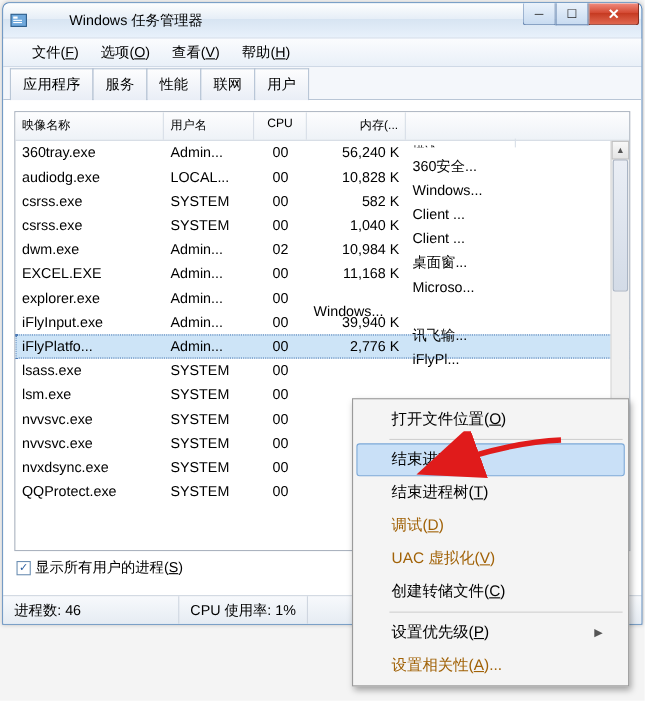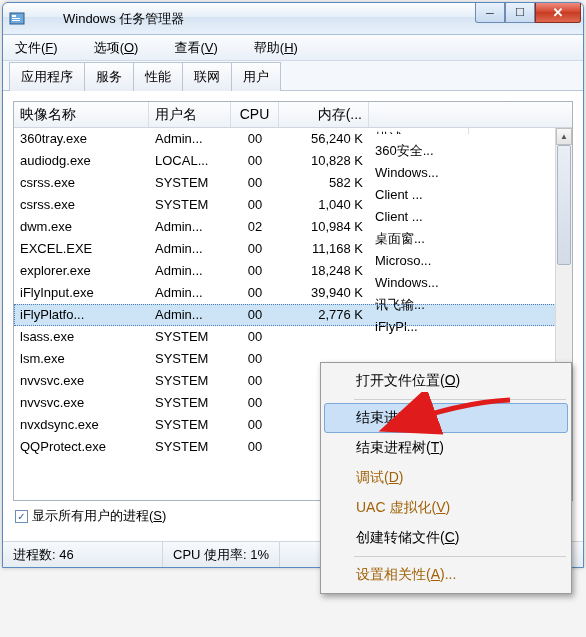--- a/index.html
+++ b/index.html
@@ -9,32 +9,32 @@
 
 .titlebar { height: 32px; background: linear-gradient(#fdfefe,#e6eef7 45%,#d7e4f2 46%,#e8f1fb); border-radius: 6px 6px 0 0; display: flex; align-items: center; padding: 0 6px; position: relative; border-bottom: 1px solid #a9bdd6; gap: 32px; }
 .titlebar .sysicon { width: 16px; height: 16px; margin-right: 6px; }
 .titlebar .title { font-size: 13px; color: #000; }
 .winbtns { position: absolute; right: 2px; top: 0; display: flex; }
 .winbtn { width: 30px; height: 20px; border: 1px solid #6c8bb5; border-top: none; background: linear-gradient(#eaf2fb,#c8dbf1); display: flex; align-items: center; justify-content: center; font-size: 11px; color: #2b2b2b; }
 .winbtn.max { border-radius: 0; }
 .winbtn.min { border-radius: 0 0 0 3px; }
 .winbtn.close { width: 46px; background: linear-gradient(#f08b7e,#d44a33 45%,#c53920 46%,#e06850); color: #fff; border-color: #8a2d1e; border-radius: 0 0 3px 0; font-weight: bold; font-size: 13px; }
 
-.menubar { height: 26px; background: linear-gradient(#fbfcfe,#e9f0f8); border-bottom: 1px solid #cfd9e6; display: flex; align-items: center; padding: 0 6px; font-size: 13px; gap: 24px; }
+.menubar { height: 26px; background: linear-gradient(#fbfcfe,#e9f0f8); border-bottom: 1px solid #cfd9e6; display: flex; align-items: center; padding: 0 20px; font-size: 13px; gap: 8px; }
 .menubar span { padding: 2px 6px; cursor: default; }
 .menubar u { text-decoration: underline; }
 
 .tabbar { height: 30px; display: flex; align-items: flex-end; padding: 4px 6px 0; background: #f4f7fb; border-bottom: 1px solid #b9c6d6; gap: 0; }
 .tab { padding: 5px 11px; font-size: 13px; border: 1px solid #b9c6d6; border-bottom: none; background: linear-gradient(#fdfdfe,#e9eef6); margin-right: -1px; position: relative; top: 1px; }
 .tab.active { background: #fff; border-bottom: 1px solid #fff; z-index: 2; }
 
 .tabcontent { padding: 10px; background: #fff; }
 
 .listbox { border: 1px solid #abb3bf; height: 400px; overflow: hidden; position: relative; background: #fff; }
-.listhdr { display: flex; background: linear-gradient(#fdfdfe,#eef2f7); border-bottom: 1px solid #cfd6e0; font-size: 14px; height: 26px; }
+.listhdr { display: flex; background: linear-gradient(#fdfdfe,#eef2f7); border-bottom: 1px solid #cfd6e0; font-size: 11px; height: 26px; }
 .listhdr .col { padding: 4px 6px; border-right: 1px solid #d8dee7; white-space: nowrap; overflow: hidden; }
 .listbody { font-size: 13px; font-family: "SimSun","NSimSun",monospace; }
 .row { display: flex; height: 22px; align-items: center; border-bottom: 1px dotted transparent; }
 .row.sel { background: #cde4f7; outline: 1px dotted #4d7bb5; outline-offset: -1px; }
 .row .cell { padding: 1px 6px; white-space: nowrap; overflow: hidden; text-overflow: ellipsis; }
 .c0 { width: 135px; }
 .c1 { width: 82px; }
 .c2 { width: 48px; text-align: center; }
 .c3 { width: 90px; text-align: right; padding-right: 10px; }
 .c4 { width: 100px; margin-top: 24px; }
@@ -146,21 +146,20 @@
             <div class="cell c0">EXCEL.EXE</div>
             <div class="cell c1">Admin...</div>
             <div class="cell c2">00</div>
             <div class="cell c3">11,168 K</div>
             <div class="cell c4">Microso...</div>
           </div>
           <div class="row">
             <div class="cell c0">explorer.exe</div>
             <div class="cell c1">Admin...</div>
             <div class="cell c2">00</div>
-            <div class="cell c3">18,248 K</div>
             <div class="cell c4">Windows...</div>
           </div>
           <div class="row">
             <div class="cell c0">iFlyInput.exe</div>
             <div class="cell c1">Admin...</div>
             <div class="cell c2">00</div>
             <div class="cell c3">39,940 K</div>
             <div class="cell c4">讯飞输...</div>
           </div>
           <div class="row sel">
@@ -236,20 +235,21 @@
 
 <div class="ctxmenu">
   <div class="mi">打开文件位置(<u>O</u>)</div>
   <div class="sep"></div>
   <div class="mi hover">结束进程(<u>E</u>)</div>
   <div class="mi">结束进程树(<u>T</u>)</div>
   <div class="mi dis">调试(<u>D</u>)</div>
   <div class="mi dis">UAC 虚拟化(<u>V</u>)</div>
   <div class="mi">创建转储文件(<u>C</u>)</div>
   <div class="sep"></div>
+  <div class="mi">设置优先级(<u>P</u>)<span class="arr">▶</span></div>
   <div class="mi dis">设置相关性(<u>A</u>)...</div>
 </div>
 
 <svg class="arrow" width="150" height="60">
   <defs>
       <marker id="ah" markerWidth="12" markerHeight="12" refX="10" refY="5" orient="auto">
         <path d="M0,0 L12,5 L0,10 Z" fill="#e01b1b"></path>
       </marker>
     </defs>
   <path d="M140,8 Q90,10 18,36" stroke="#e01b1b" stroke-width="5" fill="none" marker-end="url(#ah)"></path>

